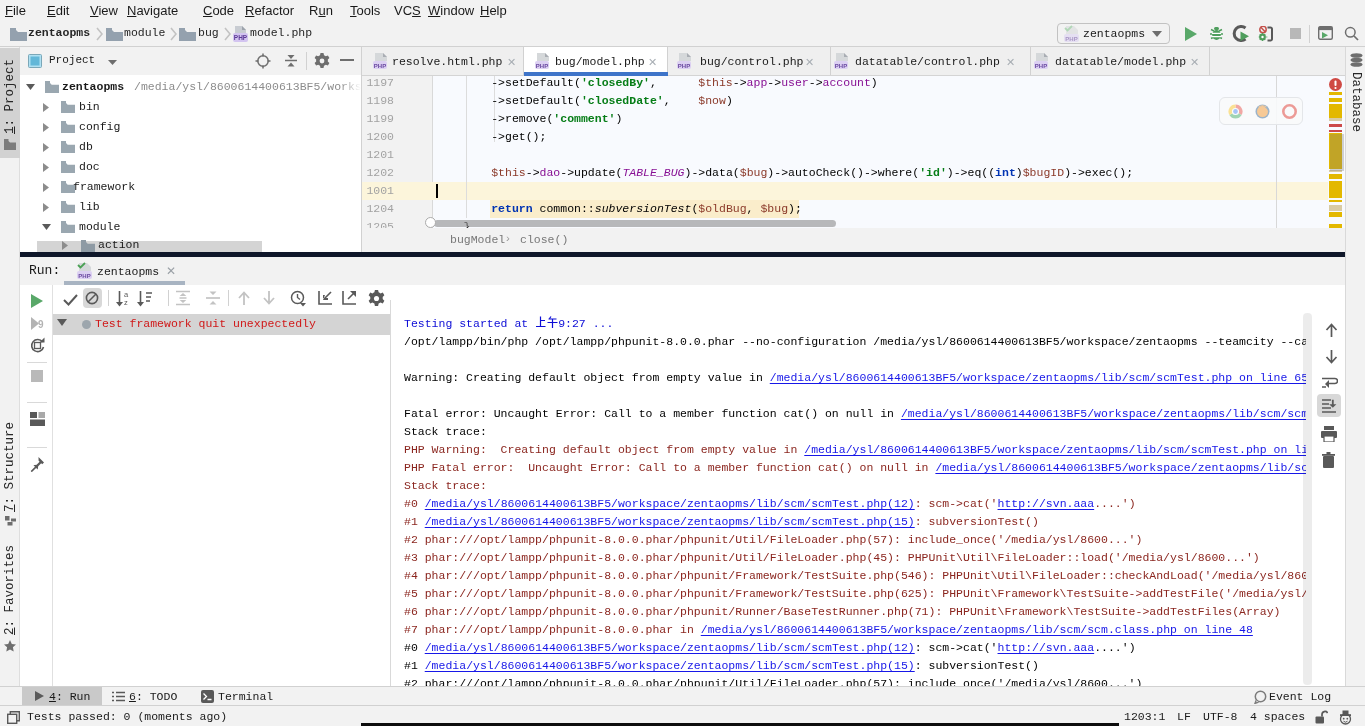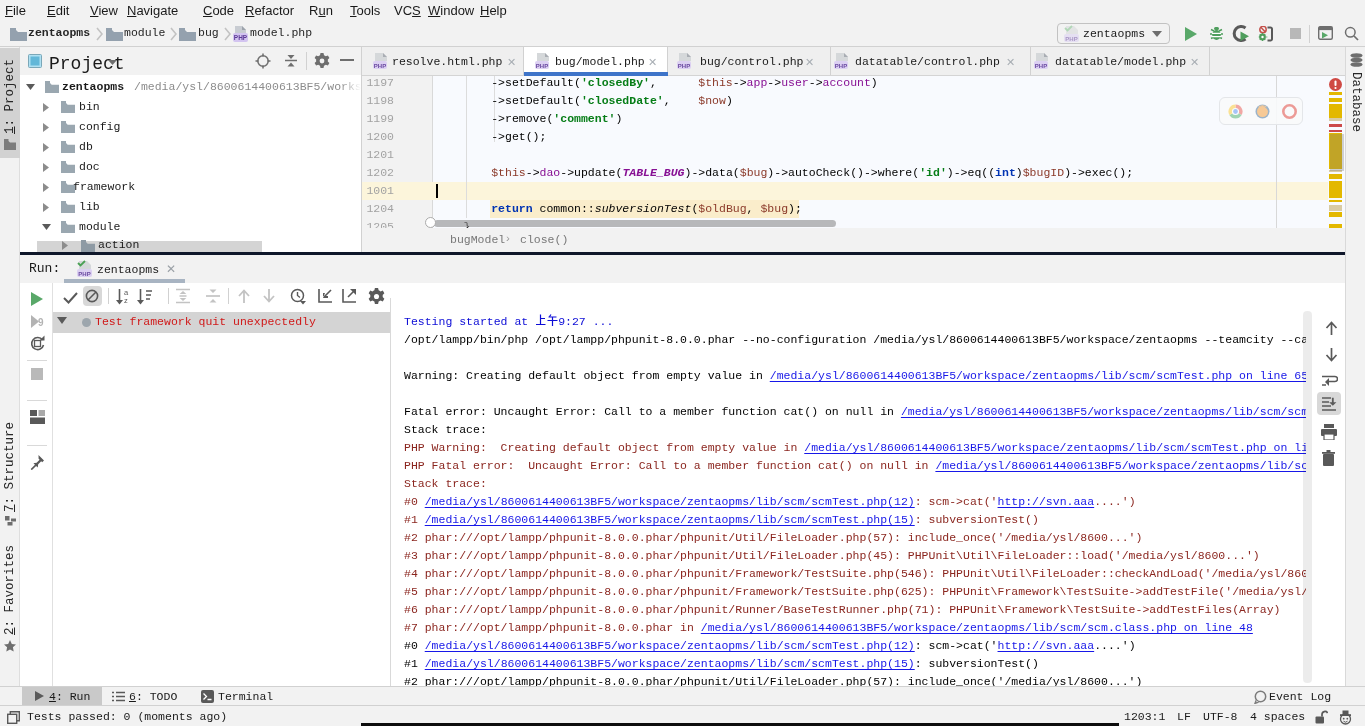--- a/index.html
+++ b/index.html
@@ -25,26 +25,26 @@
 .tab{position:absolute;top:0;height:28px;border-right:1px solid #d1d1d1}
 .tabtxt{position:absolute;top:8px;font-size:11.5px;color:#1a1a1a;white-space:pre}
 .tx{position:absolute;top:9px;font-size:11px;color:#a7adb3;font-family:"Liberation Sans",sans-serif}
 #gutter{left:362px;top:76px;width:71px;height:152px;background:#f2f2f2;border-right:1px solid #d9d9d9}
 .lnum{position:absolute;width:28px;text-align:right;color:#a3a3a3;font-size:11.5px;line-height:18px}
 #code{left:433px;top:76px;width:895px;height:152px;background:#f8fafe;overflow:hidden}
 .cl{position:absolute;left:3px;font-size:11.5px;line-height:18px;white-space:pre;color:#000}
 .kw{color:#0033b3;font-weight:bold}
 .str{color:#067d17;font-weight:bold}
 .fld{color:#871094;font-weight:normal}
-.cst{color:#871094;font-weight:bold;font-style:italic}
+.cst{color:#871094;font-weight:normal;font-style:italic}
 .var{color:#8b3a2a}
 .itl{font-style:italic}
 #ebread{left:362px;top:228px;width:983px;height:24px;background:#f2f2f2}
 
-#run{left:20px;top:252px;width:1325px;height:434px;background:#fff;border-top:3px solid #0f172a}
+#run{left:20px;top:252px;width:1325px;height:434px;background:#fff;border-top:5px solid #0f172a}
 .cline{position:absolute;left:13px;font-size:11.5px;line-height:18px;white-space:pre;color:#000}
 .cr{color:#8b261f}
 .cb2{color:#0d0dd6}
 .lnk{color:#1717e8;text-decoration:underline;text-underline-offset:2px}
 
 #winbar{left:0;top:686px;width:1365px;height:19px;background:#f2f2f2;border-top:1px solid #d1d1d1}
 #status{left:0;top:705px;width:1365px;height:21px;background:#f2f2f2;border-top:1px solid #d1d1d1}
 .sbt{position:absolute;top:4px;font-size:11.5px;color:#1a1a1a;white-space:pre}
 #winbar .sbt{top:3px}
 </style></head>
@@ -166,21 +166,21 @@
       <ellipse cx="6.5" cy="11.5" rx="6" ry="2.3" fill="#6e6e6e"></ellipse>
     </svg>
 <div class="vlabel rotcw" style="left:17px;top:25px">Database</div>
 </div>
 <div class="a" id="proj">
 <div id="projhead">
 <svg class="a" style="left:8px;top:7px" width="14" height="14" viewBox="0 0 14 14">
         <rect x="0.5" y="0.5" width="13" height="13" rx="1" fill="#afe0f2" stroke="#7aa7b8"></rect>
         <rect x="2.5" y="2.5" width="9" height="9" fill="#62b7d8"></rect>
       </svg>
-<span class="a" style="left:29px;top:7px;font-size:18px">Project</span>
+<span class="a" style="left:29px;top:7px;font-size:11px">Project</span>
 <svg class="a" style="left:88px;top:13px" width="9" height="5" viewBox="0 0 9 5">
         <path fill="#6e6e6e" d="M0 0 h9 l-4.5 5 z"></path>
       </svg>
 <svg class="a" style="left:235px;top:6px" width="16" height="16" viewBox="0 0 16 16">
         <circle cx="8" cy="8" r="5.2" fill="none" stroke="#6e6e6e" stroke-width="1.5"></circle>
         <path d="M8 0.5 v3 M8 12.5 v3 M0.5 8 h3 M12.5 8 h3" stroke="#6e6e6e" stroke-width="1.5"></path>
       </svg>
 <svg class="a" style="left:263px;top:6px" width="16" height="16" viewBox="0 0 16 16">
         <path d="M2 7.5 h12" stroke="#6e6e6e" stroke-width="1.5"></path>
         <path fill="#6e6e6e" d="M8 6 l-3.5-4 h7 z M8 9.5 l-3.5 4 h7 z"></path>

